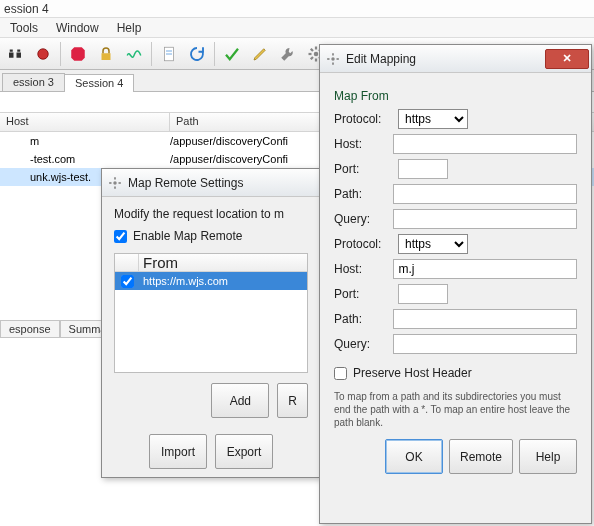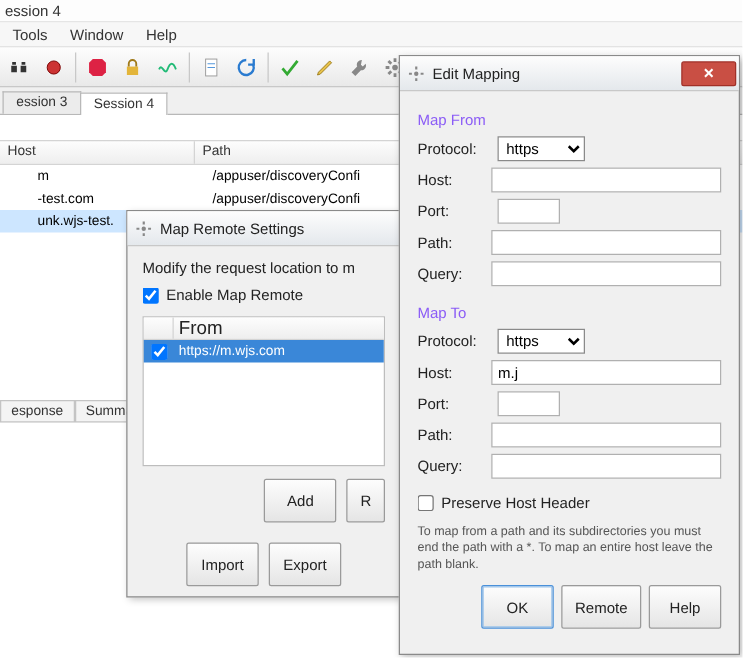--- a/index.html
+++ b/index.html
@@ -55,21 +55,21 @@
   .tab.active { background:#fff; position:relative; top:1px; }
 
   
   .listwrap { position:relative; padding:0; }
   .listhdr {
     display:flex; height:20px; margin-top:20px;
     border:1px solid #d4d4d4; border-left:none; border-right:none;
     background:linear-gradient(#fdfdfd,#eee);
   }
   .listhdr div { padding:2px 6px; font-size:11px; color:#333; }
-  .col-host{ width:156px; border-right:1px solid #d4d4d4;}
+  .col-host{ width:170px; border-right:1px solid #d4d4d4;}
   .col-path{ flex:1; }
   .listrows { }
   .row { display:flex; height:18px; align-items:center; font-size:11px; }
   .row .cell-host{ width:170px; padding-left:30px; }
   .row .cell-path{ flex:1; }
   .row.sel { background:#cde6ff; }
 
   
   .bottomtabs {
     position:absolute; left:0; top:320px;
@@ -130,21 +130,21 @@
     border:1px solid #9a9a9a; border-radius:2px;
     background:linear-gradient(#fdfdfd,#e5e5e5);
     font-size:12px; display:flex; align-items:center; justify-content:center;
     cursor:pointer;
   }
   .winbtn.default { border-color:#4a90d9; box-shadow:0 0 0 1px #9bc3ea inset; }
 
   
   #edit-mapping-dialog { left:319px; top:44px; width:273px; height:480px; }
   #edit-mapping-dialog .dlg-body { padding:10px 14px 8px; }
-  .group-title { font-size:12px; margin:6px 0 6px; color:#8b5cf6; }
+  .group-title { font-size:12px; margin:6px 0 6px; color:#14532d; }
   .field { display:flex; align-items:center; margin:5px 0; gap:8px; }
   .field label { width:56px; font-size:12px; color:#222; }
   .field input[type=text]{
     height:20px; border:1px solid #b0b0b0; padding:1px 4px;
     font-size:12px; background:#fff;
   }
   .field select{
     height:20px; border:1px solid #8a8a8a; font-size:12px;
     background:#fff; padding:0 2px;
   }
@@ -360,21 +360,20 @@
       </div>
     <div class="field">
         <label>Path:</label>
       <input type="text" class="w-long" value="" style="">
       </div>
     <div class="field">
         <label>Query:</label>
       <input type="text" class="w-long" value="" style="">
       </div>
 
-    <div class="group-title" style="margin-top:14px;">Map To</div>
     <div class="field">
         <label>Protocol:</label>
       <select class="w-proto"><option>https</option></select>
       </div>
     <div class="field">
         <label>Host:</label>
       <input type="text" class="w-long" value="m.j" style="">
       </div>
     <div class="field">
         <label>Port:</label>

